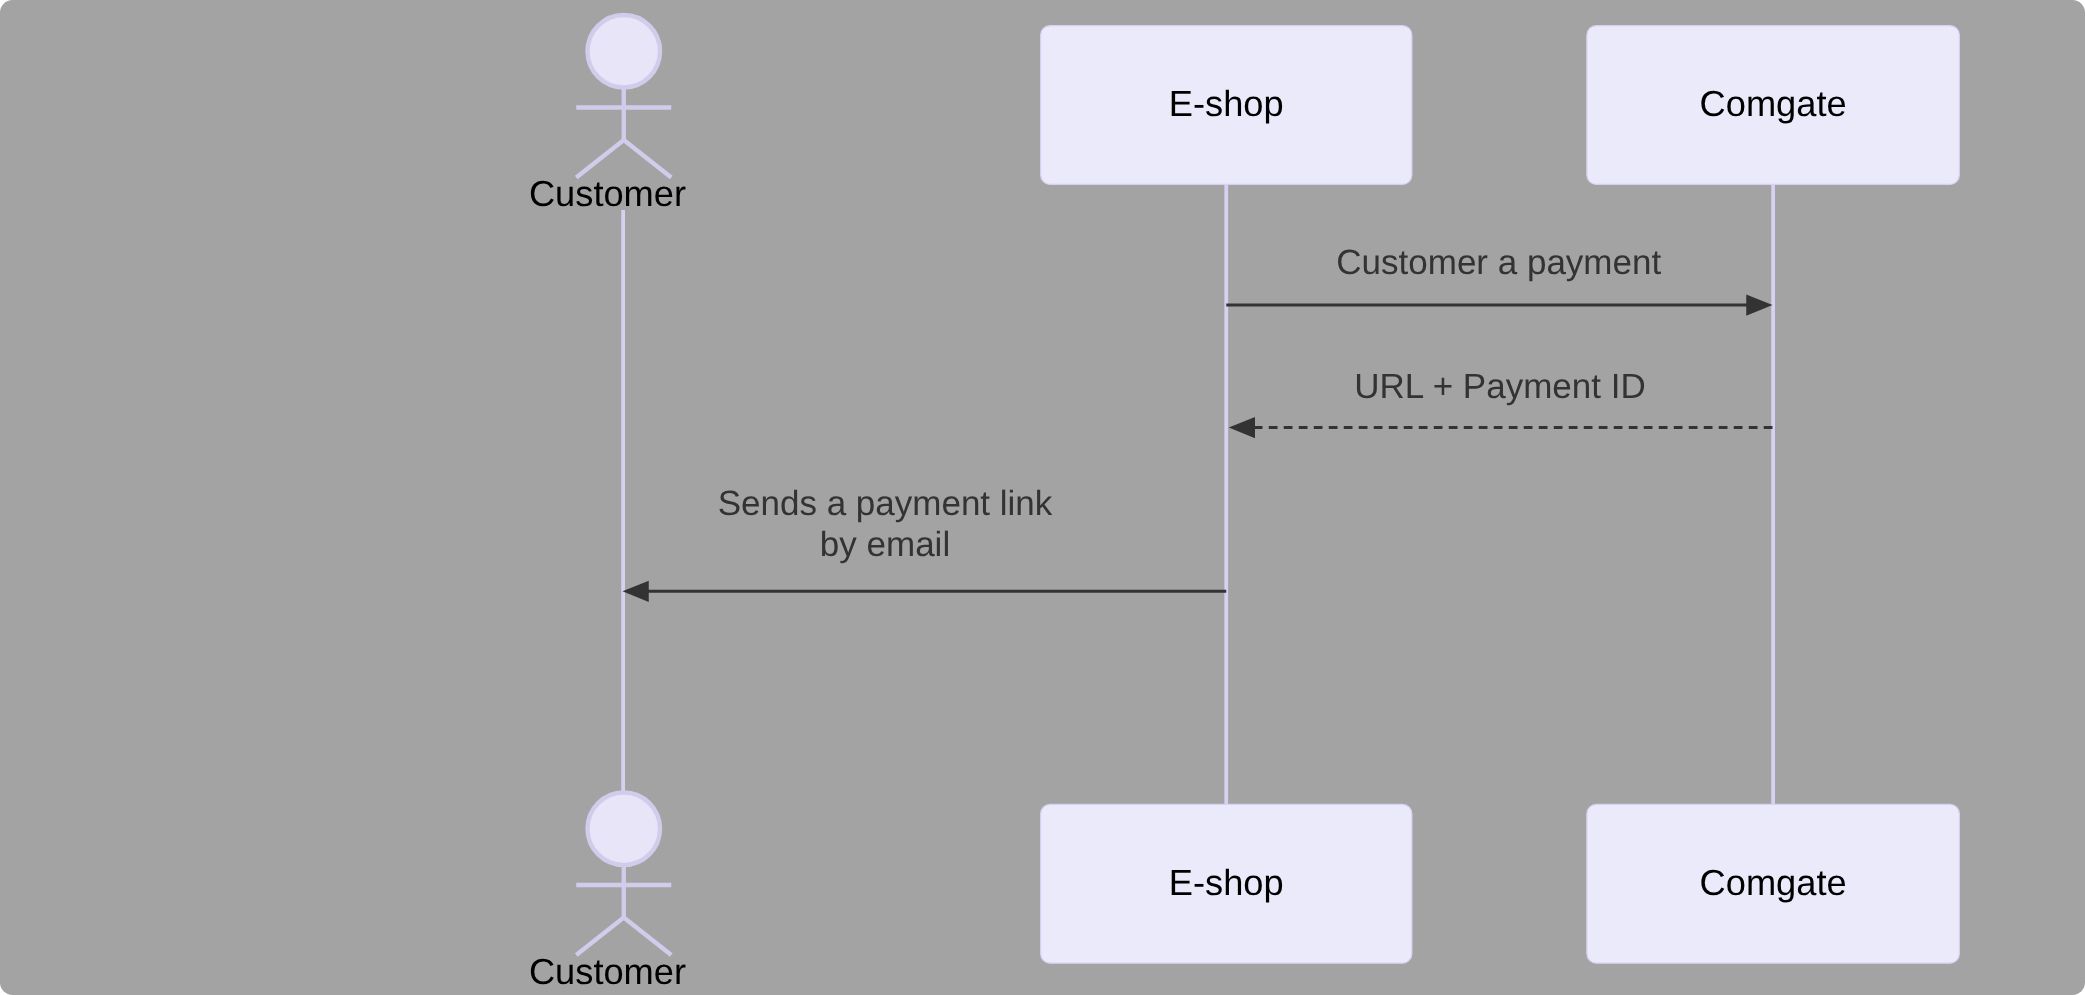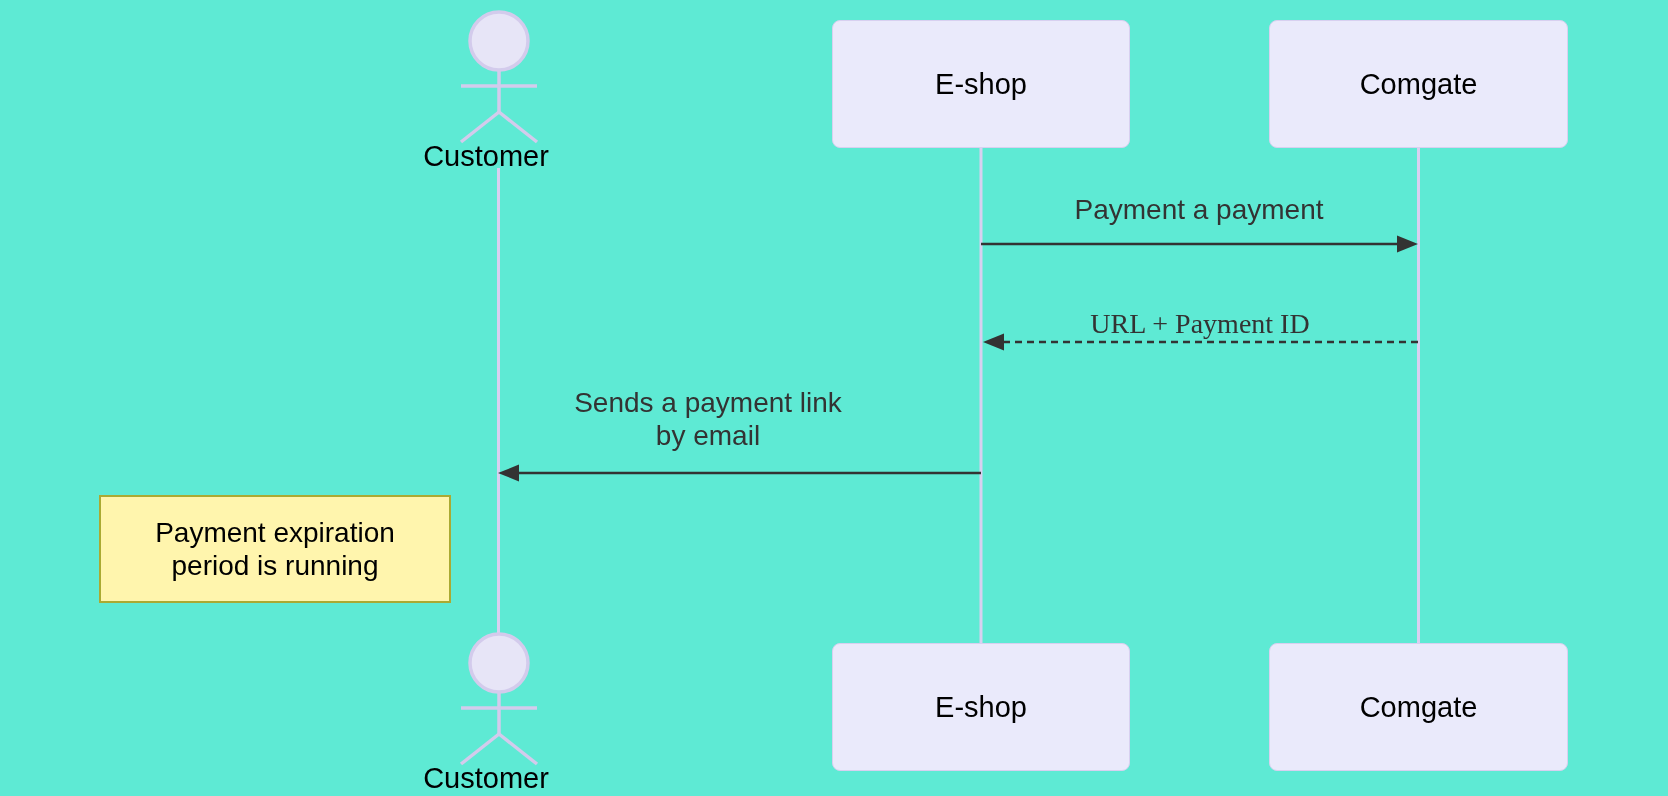--- a/index.html
+++ b/index.html
@@ -5,22 +5,23 @@
   html, body {
     margin: 0;
     padding: 0;
     background: #ffffff;
     font-family: "Liberation Sans", sans-serif;
   }
   .canvas {
     position: relative;
     width: 1668px;
     height: 796px;
-    background: #5eead4;
+    background: #a3a3a3;
     overflow: hidden;
+    border-radius: 10px;
   }
   .layer-svg {
     position: absolute;
     left: 0;
     top: 0;
     z-index: 0;
   }
   .participant-box {
     position: absolute;
     box-sizing: border-box;
@@ -55,21 +56,21 @@
     position: absolute;
     width: 400px;
     text-align: center;
     font-size: 28px;
     line-height: 33px;
     color: #333333;
     white-space: pre-line;
     z-index: 1;
   }
   .msg1 { left: 999px;  top: 193px; }
-  .msg2 { left: 1000px; top: 307px; font-family: Liberation Serif, serif; }
+  .msg2 { left: 1000px; top: 292px; }
   .msg3 { left: 508px;  top: 386px; }
 
   .note-box {
     position: absolute;
     box-sizing: border-box;
     left: 99px;
     top: 495px;
     width: 352px;
     height: 108px;
     background: #FFF5AD;
@@ -139,23 +140,19 @@
   <div class="participant-box box-eshop-bot">
     <span>E-shop</span>
   </div>
   <div class="participant-box box-comgate-bot">
     <span>Comgate</span>
   </div>
 
   <div class="actor-label actor-label-top">Customer</div>
   <div class="actor-label actor-label-bot">Customer</div>
 
-  <div class="message-label msg1">Payment a payment</div>
+  <div class="message-label msg1">Customer a payment</div>
   <div class="message-label msg2">URL + Payment ID</div>
   <div class="message-label msg3">Sends a payment link
 by email</div>
 
-  <div class="note-box">
-    <div class="note-text">Payment expiration
-period is running</div>
-  </div>
 
 </div>
 
 </body></html>

